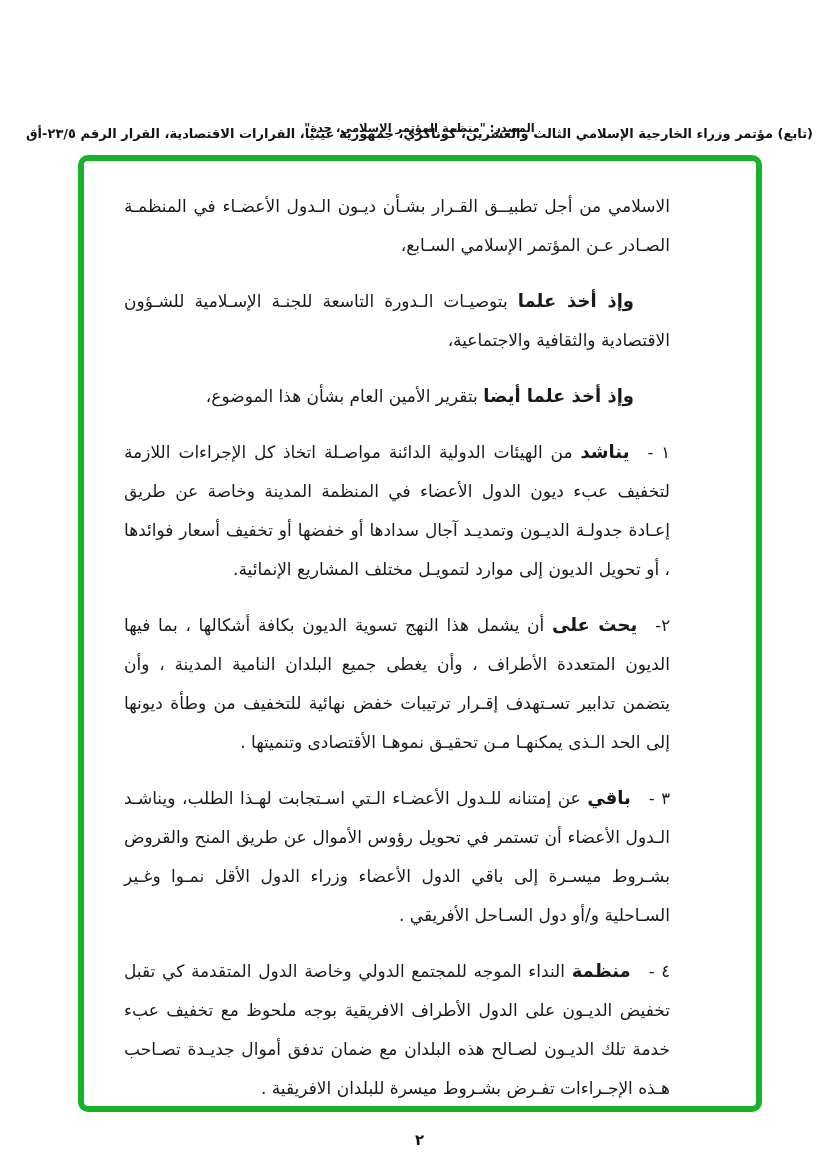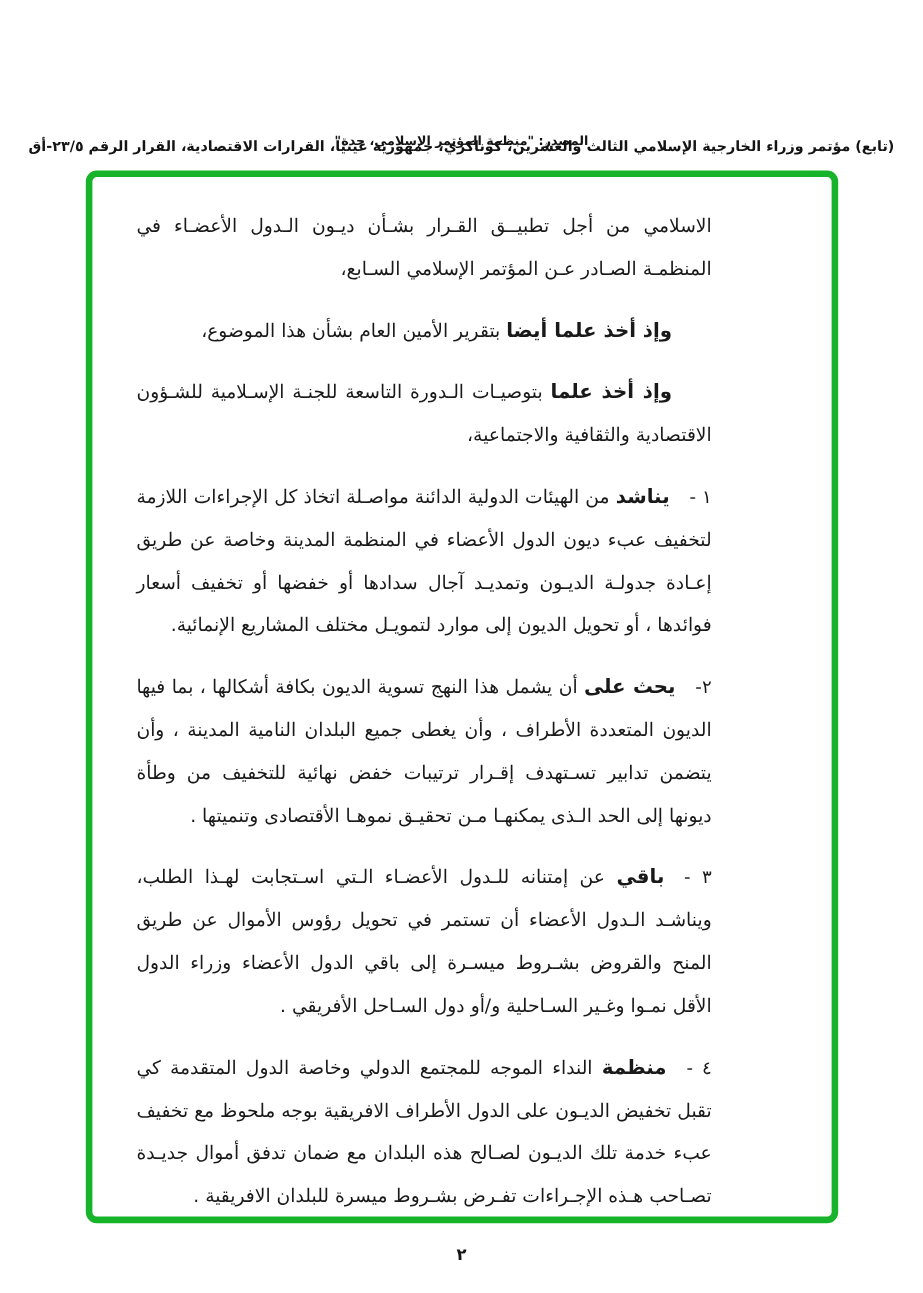--- a/index.html
+++ b/index.html
@@ -27,21 +27,21 @@
   }
   
   .frame {
     position:absolute;
     left:78px; top:155px;
     width:684px; height:957px;
     box-sizing:border-box;
     border:6px solid #17b32a;
     border-radius:10px;
     background:#ffffff;
-    padding:25px 109px 0 40px;
+    padding:25px 86px 0 40px;
     direction:rtl;
   }
   .doc p {
     margin:0 0 16px 0;
     font-size:17px;
     line-height:39px;
     text-align:justify;
     color:#191919;
   }
   .doc p:last-child { margin-bottom:0; }
@@ -70,23 +70,23 @@
 
   <div class="hdr-line1">(تابع) مؤتمر وزراء الخارجية الإسلامي الثالث والعشرين، كوناكري، جمهورية غينيا، القرارات الاقتصادية، القرار الرقم ٢٣/٥-أق</div>
 
   <div class="hdr-line2">المصدر:  "منظمة المؤتمر الإسلامي، جدة"</div>
 
   <div class="frame">
     <div class="doc">
 
       <p><span class="lead"></span><span>الاسلامي من أجل تطبيــق القـرار بشـأن ديـون الـدول الأعضـاء في المنظمـة الصـادر عـن المؤتمر الإسلامي السـابع،</span></p>
 
+      <p class="indent"><span class="lead">وإذ أخذ علما</span><span> بتوصيـات الـدورة التاسعة للجنـة الإسـلامية للشـؤون الاقتصادية والثقافية والاجتماعية،</span></p>
+
       <p class="indent"><span class="lead">وإذ أخذ علما أيضا</span><span> بتقرير الأمين العام بشأن هذا الموضوع،</span></p>
-
-      <p class="indent"><span class="lead">وإذ أخذ علما</span><span> بتوصيـات الـدورة التاسعة للجنـة الإسـلامية للشـؤون الاقتصادية والثقافية والاجتماعية،</span></p>
 
       <p><span class="num">١ -</span><span class="lead">يناشد</span><span> من الهيئات الدولية الدائنة مواصـلة اتخاذ كل الإجراءات اللازمة لتخفيف عبء ديون الدول الأعضاء في المنظمة المدينة وخاصة عن طريق إعـادة جدولـة الديـون وتمديـد آجال سدادها أو خفضها أو تخفيف أسعار فوائدها ، أو تحويل الديون إلى موارد لتمويـل مختلف المشاريع الإنمائية.</span></p>
 
       <p><span class="num">٢-</span><span class="lead">يحث على</span><span> أن يشمل هذا النهج تسوية الديون بكافة أشكالها ، بما فيها الديون المتعددة الأطراف ، وأن يغطى جميع البلدان النامية المدينة ، وأن يتضمن تدابير تسـتهدف إقـرار ترتيبات خفض نهائية للتخفيف من وطأة ديونها إلى الحد الـذى يمكنهـا مـن تحقيـق نموهـا الأقتصادى وتنميتها .</span></p>
 
       <p><span class="num">٣ -</span><span class="lead">باقي</span><span> عن إمتنانه للـدول الأعضـاء الـتي اسـتجابت لهـذا الطلب، ويناشـد الـدول الأعضاء أن تستمر في تحويل رؤوس الأموال عن طريق المنح والقروض بشـروط ميسـرة إلى باقي الدول الأعضاء وزراء الدول الأقل نمـوا وغـير السـاحلية و/أو دول السـاحل الأفريقي .</span></p>
 
       <p><span class="num">٤ -</span><span class="lead">منظمة</span><span> النداء الموجه للمجتمع الدولي وخاصة الدول المتقدمة كي تقبل تخفيض الديـون على الدول الأطراف الافريقية بوجه ملحوظ مع تخفيف عبء خدمة تلك الديـون لصـالح هذه البلدان مع ضمان تدفق أموال جديـدة تصـاحب هـذه الإجـراءات تفـرض بشـروط ميسرة للبلدان الافريقية .</span></p>
 
     </div>

